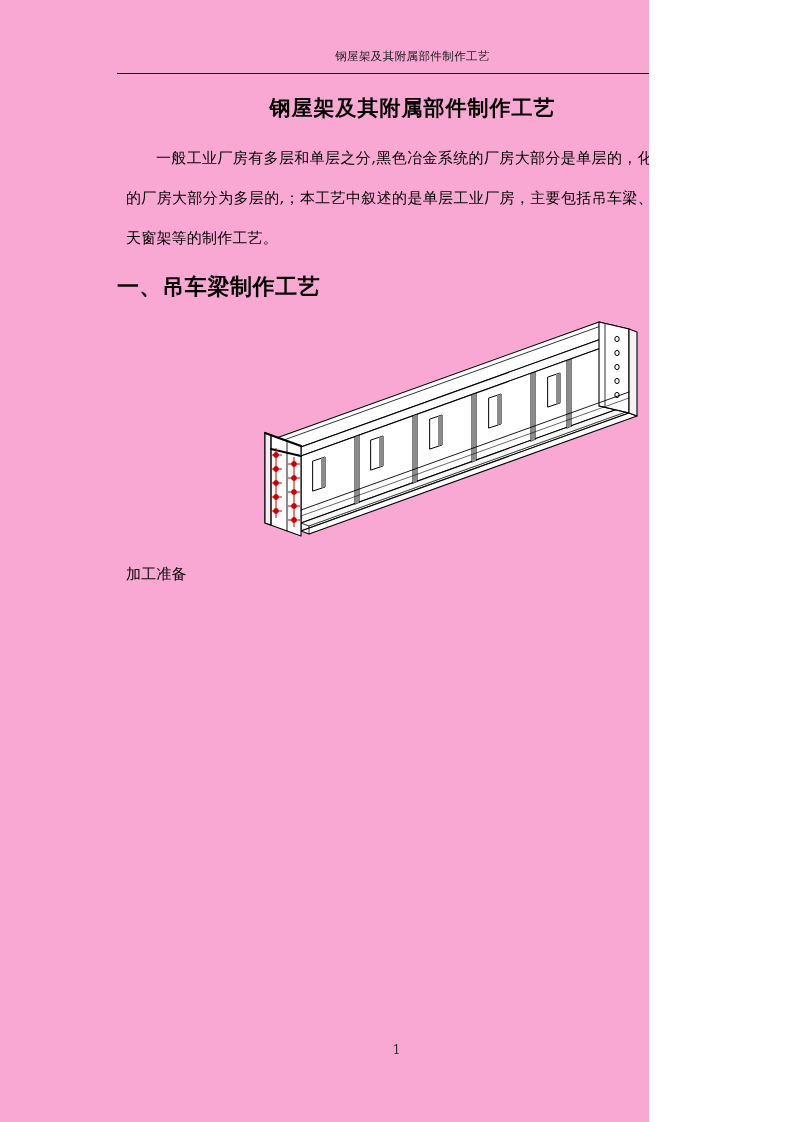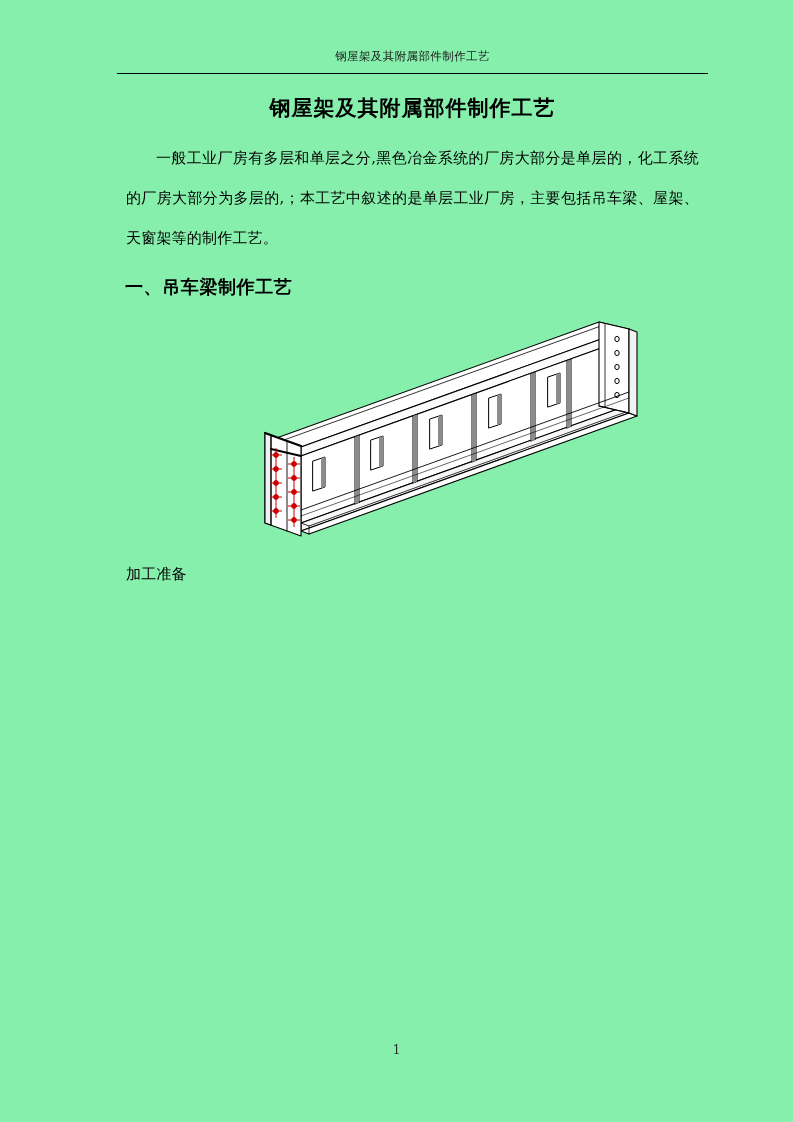--- a/index.html
+++ b/index.html
@@ -7,23 +7,23 @@
     margin: 0;
     padding: 0;
     background: #ffffff;
   }
   body {
     font-family: "DejaVu Serif", "Liberation Serif", serif;
     color: #000000;
   }
   .page {
     position: relative;
-    width: 793px;
+    width: 649px;
     height: 1122px;
-    background: #86efac;
+    background: #f9a8d4;
     overflow: hidden;
     box-sizing: border-box;
   }
 
   
   .header {
     position: absolute;
     left: 117px;
     top: 48px;
     width: 591px;
@@ -70,22 +70,22 @@
     text-align: justify;
     text-justify: inter-ideograph;
     letter-spacing: 0.2px;
     word-break: break-all;
   }
   p.indent2 {
     text-indent: 2em;
   }
 
   h2.section-heading {
-    margin: 8px;
-    font-size: 18px;
+    margin: 0;
+    font-size: 22px;
     font-weight: bold;
     line-height: 40px;
     letter-spacing: 0.6px;
     font-family: "DejaVu Sans", "Liberation Sans", sans-serif;
   }
 
   
   .figure-block {
     position: relative;
     width: 591px;

